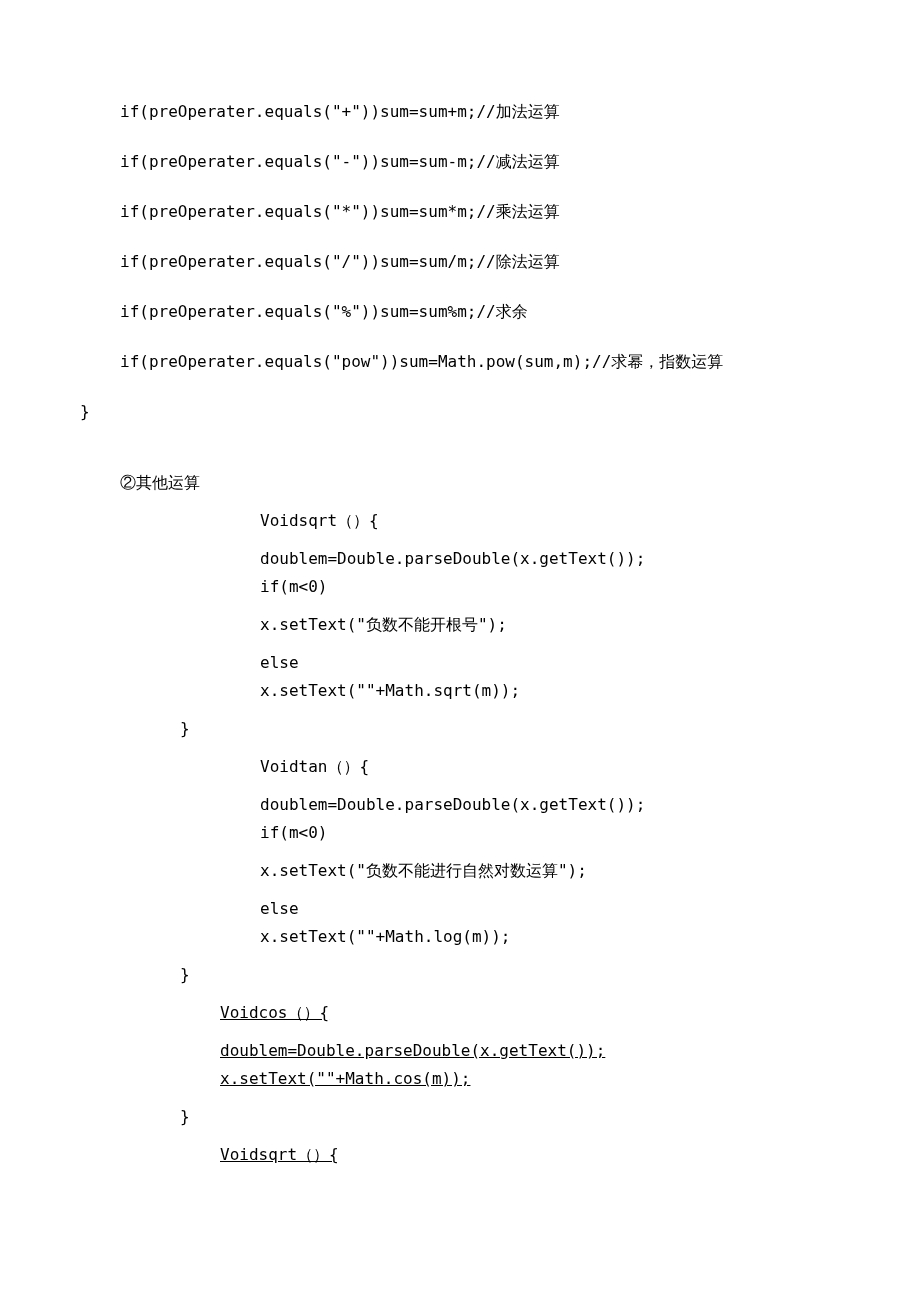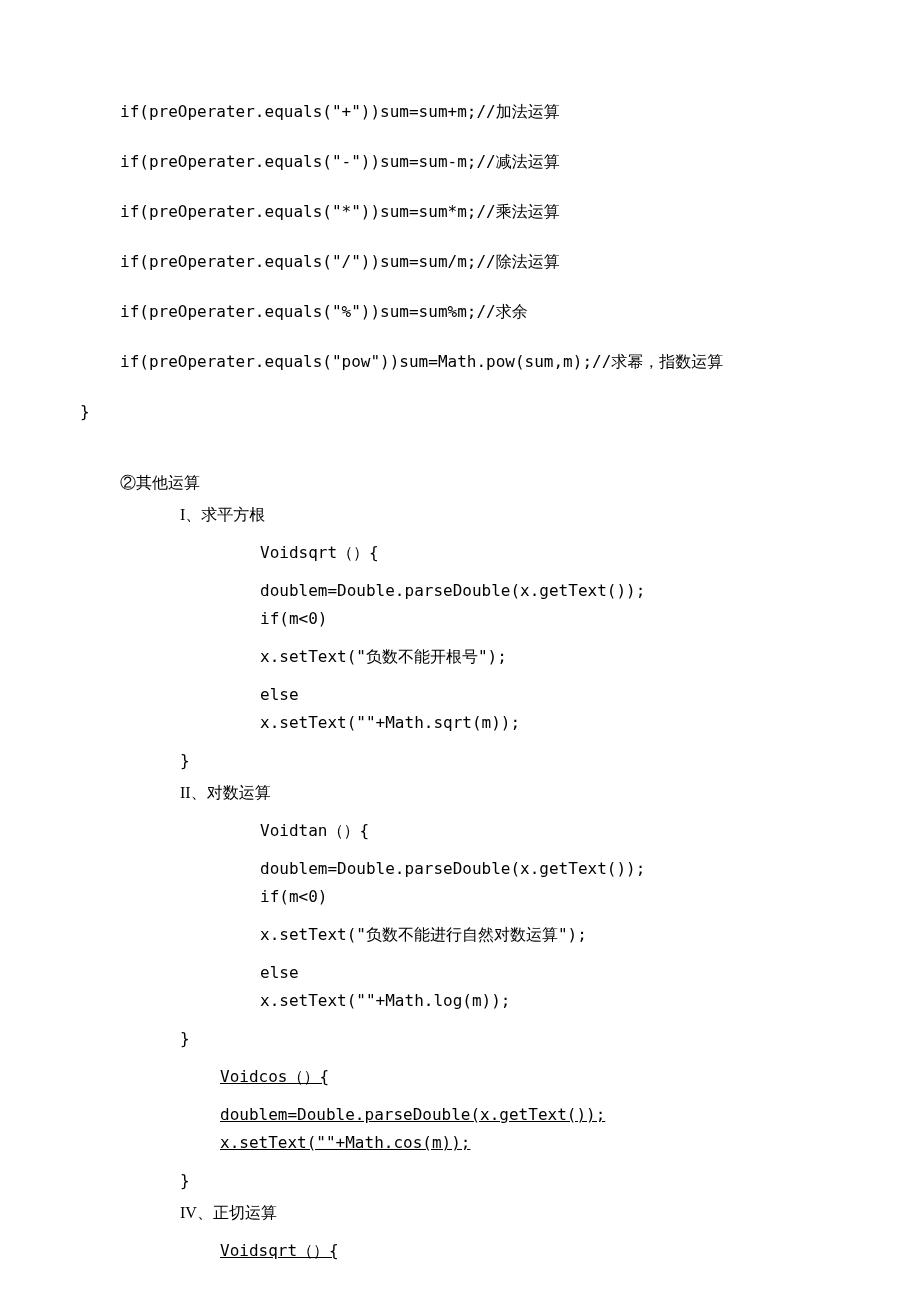--- a/index.html
+++ b/index.html
@@ -60,39 +60,36 @@
   <div class="mono code-line indent-1">if(preOperater.equals("+"))sum=sum+m;//加法运算</div>
   <div class="mono code-line indent-1">if(preOperater.equals("-"))sum=sum-m;//减法运算</div>
   <div class="mono code-line indent-1">if(preOperater.equals("*"))sum=sum*m;//乘法运算</div>
   <div class="mono code-line indent-1">if(preOperater.equals("/"))sum=sum/m;//除法运算</div>
   <div class="mono code-line indent-1">if(preOperater.equals("%"))sum=sum%m;//求余</div>
   <div class="mono code-line indent-1">if(preOperater.equals("pow"))sum=Math.pow(sum,m);//求幂，指数运算</div>
   <div class="mono close-brace indent-0">}</div>
 
   <div class="section-heading indent-1">②其他运算</div>
 
-  <div class="sub-heading indent-2">I、求平方根</div>
   <div class="mono block indent-3 gap-sm">Voidsqrt（）{</div>
   <div class="mono code-line-tight indent-3 gap-sm">doublem=Double.parseDouble(x.getText());</div>
   <div class="mono block indent-3">if(m&lt;0)</div>
   <div class="mono block indent-3 gap-sm">x.setText("负数不能开根号");</div>
   <div class="mono code-line-tight indent-3 gap-sm">else</div>
   <div class="mono block indent-3">x.setText(""+Math.sqrt(m));</div>
   <div class="mono block indent-2 gap-sm">}</div>
 
-  <div class="sub-heading indent-2">II、对数运算</div>
   <div class="mono block indent-3 gap-sm">Voidtan（）{</div>
   <div class="mono code-line-tight indent-3 gap-sm">doublem=Double.parseDouble(x.getText());</div>
   <div class="mono block indent-3">if(m&lt;0)</div>
   <div class="mono block indent-3 gap-sm">x.setText("负数不能进行自然对数运算");</div>
   <div class="mono code-line-tight indent-3 gap-sm">else</div>
   <div class="mono block indent-3">x.setText(""+Math.log(m));</div>
   <div class="mono block indent-2 gap-sm">}</div>
 
   <div class="mono block indent-3b gap-sm">Voidcos（）{</div>
   <div class="mono code-line-tight indent-3b gap-sm">doublem=Double.parseDouble(x.getText());</div>
   <div class="mono block indent-3b">x.setText(""+Math.cos(m));</div>
   <div class="mono block indent-2 gap-sm">}</div>
 
-  <div class="sub-heading indent-2">IV、正切运算</div>
   <div class="mono block indent-3b gap-sm">Voidsqrt（）{</div>
 
 </div>
 
 </body></html>

